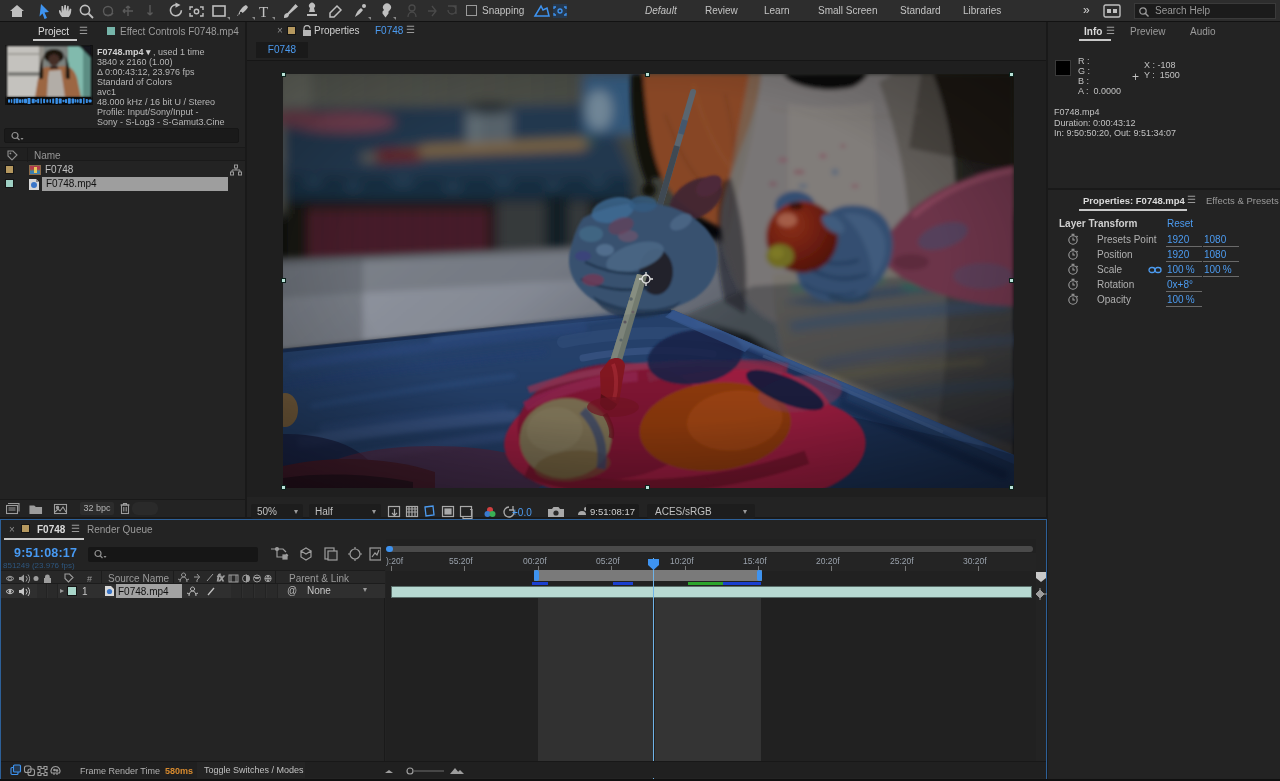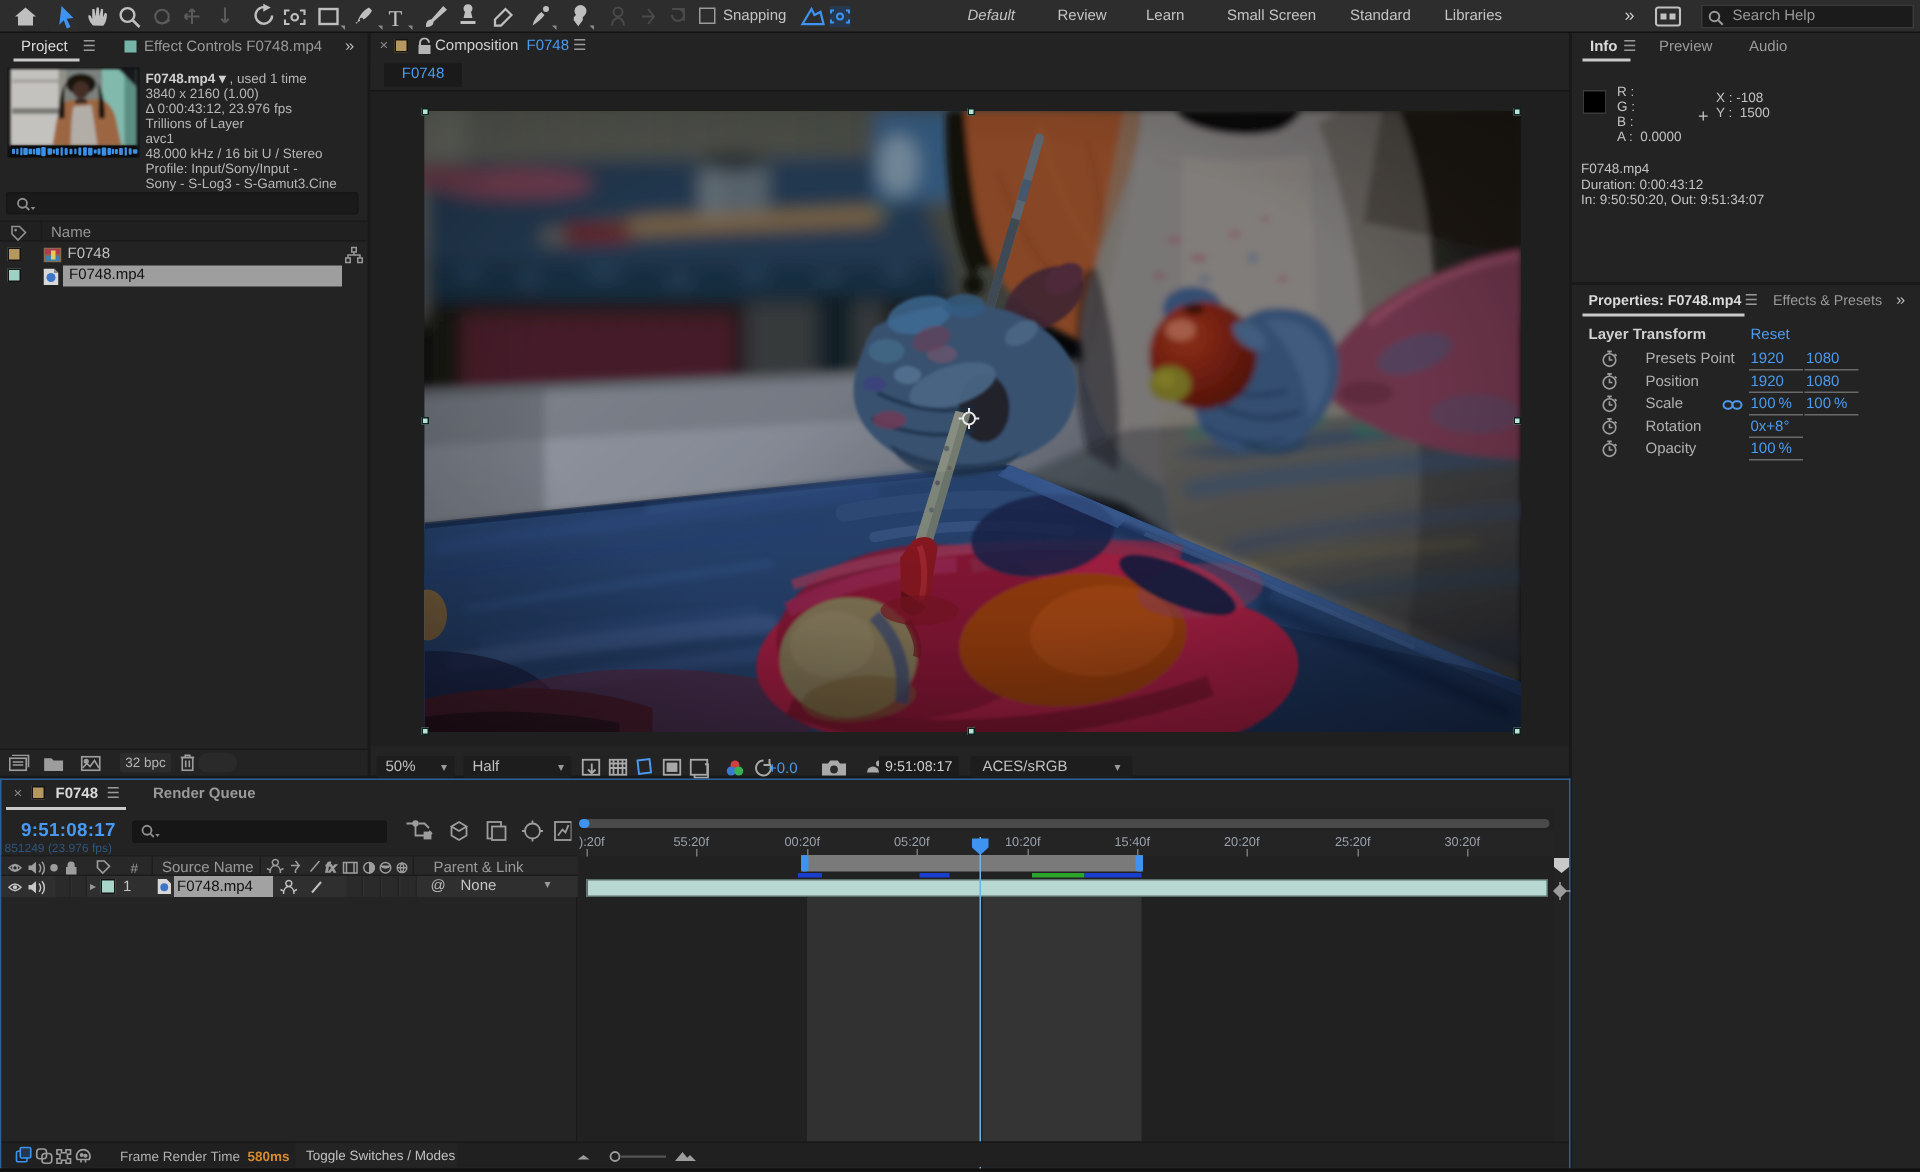--- a/index.html
+++ b/index.html
@@ -5,21 +5,21 @@
 html,body{width:1280px;height:781px;overflow:hidden;background:#191919;}
 body{font-family:"Liberation Sans",sans-serif;color:#aeaeae;font-size:10px;}
 .abs{position:absolute;}
 #app{position:relative;width:1280px;height:781px;background:#191919;}
 
 #toolbar{position:absolute;left:0;top:0;width:1280px;height:22px;background:#2d2d2d;border-bottom:1px solid #121212;}
 .wstext{position:absolute;top:5px;font-size:10px;color:#c3c3c3;}
 #searchbox{position:absolute;left:1134px;top:3px;width:142px;height:16px;background:#1b1b1b;border:1px solid #3a3a3a;color:#999;font-size:10px;line-height:14px;padding-left:20px;}
 
 .panel{position:absolute;background:#232323;}
-.tabstrip{position:relative;height:19px;width:100%;}
+.tabstrip{position:relative;height:19px;width:100%;margin-left:24px;}
 .tabu{position:absolute;height:2px;background:#c9c9c9;bottom:0;}
 
 #project{left:0;top:22px;width:245px;height:495px;}
 #proj-thumb{position:absolute;left:5px;top:23px;width:88px;height:60px;background:#111;}
 .pinfo{position:absolute;left:97px;font-size:9px;color:#b6b6b6;line-height:10.3px;white-space:nowrap;}
 #proj-search{position:absolute;left:4px;top:106px;width:235px;height:15px;background:#1a1a1a;border:1px solid #161616;border-radius:2px;}
 #proj-header{position:absolute;left:0;top:125px;width:245px;height:14px;background:#202020;border-top:1px solid #1a1a1a;border-bottom:1px solid #1a1a1a;color:#969696;text-align:right;}
 .prow{position:absolute;left:0;width:245px;height:14px;font-size:10px;color:#c0c0c0;}
 .chip{position:absolute;left:5px;top:2px;width:9px;height:9px;border:1px solid #141414;}
 #proj-bottom{position:absolute;left:0;top:477px;width:245px;height:18px;background:#232323;border-top:1px solid #191919;}
@@ -208,21 +208,21 @@
             <rect x="74.4" y="53.7" width="2.5" height="4.6" rx="0.7"></rect>
             <rect x="78.1" y="53.1" width="1.5" height="5.8" rx="0.7"></rect>
             <rect x="80.8" y="53.9" width="2.0" height="4.2" rx="0.7"></rect>
             <rect x="83.6" y="54.5" width="3.0" height="3.0" rx="0.7"></rect>
           </g>
     </svg>
   </div>
   <div class="pinfo" style="top:25px;"><b style="color:#cfcfcf;">F0748.mp4 ▾</b> , used 1 time</div>
   <div class="pinfo" style="top:35px;">3840 x 2160 (1.00)</div>
   <div class="pinfo" style="top:45px;">Δ 0:00:43:12, 23.976 fps</div>
-  <div class="pinfo" style="top:55px;">Trillions of Layer</div>
+  <div class="pinfo" style="top:55px;">Standard of Colors</div>
   <div class="pinfo" style="top:65px;">avc1</div>
   <div class="pinfo" style="top:75px;">48.000 kHz / 16 bit U / Stereo</div>
   <div class="pinfo" style="top:85px;">Profile: Input/Sony/Input -</div>
   <div class="pinfo" style="top:95px;">Sony - S-Log3 - S-Gamut3.Cine</div>
   <div id="proj-search">
     <svg style="position:absolute;left:5px;top:2px" width="14" height="11" viewBox="0 0 14 11">
       <circle cx="5" cy="4.5" r="3" fill="none" stroke="#8f8f8f" stroke-width="1.2"></circle>
       <line x1="7.2" y1="6.8" x2="9.5" y2="9" stroke="#8f8f8f" stroke-width="1.2"></line>
       <path d="M10.5 7 l3 0 -1.5 2 z" fill="#8f8f8f"></path>
     </svg>
@@ -288,21 +288,21 @@
 </div>
 
 <div id="comp" class="panel">
   <div class="tabstrip" style="height:18px;">
     <span class="abs" style="left:6px;top:3px;color:#8a8a8a;">×</span>
     <div class="abs" style="left:16px;top:4px;width:9px;height:9px;background:#b5985f;border:1px solid #141414;"></div>
     <svg class="abs" style="left:31px;top:3px" width="10" height="12" viewBox="0 0 10 12">
           <path d="M2 5 v-1.5 a3 3 0 0 1 6 0" fill="none" stroke="#b5b5b5" stroke-width="1.3"></path>
           <rect x="1" y="5" width="8" height="6" fill="#b5b5b5"></rect>
         </svg>
-    <span class="abs" style="left:43px;top:3px;color:#cfcfcf;">Composition</span>
+    <span class="abs" style="left:43px;top:3px;color:#cfcfcf;">Properties</span>
     <span class="abs" style="left:104px;top:3px;color:#4c9bf0;">F0748</span>
     <span class="abs" style="left:135px;top:2px;color:#9a9a9a;">☰</span>
   </div>
   <div class="abs" style="left:0;top:18px;width:799px;height:20px;background:#232323;">
     <div class="abs" style="left:9px;top:2px;width:52px;height:16px;background:#1a1a1a;color:#4c9bf0;text-align:center;line-height:16px;">F0748</div>
   </div>
   <div id="comp-viewer">
     <div id="photo">
           <svg width="731" height="414" viewBox="0 0 731 414">
 <defs>
@@ -699,21 +699,21 @@
   <div class="abs" style="left:118px;top:101px;width:36px;height:1px;background:#6a6a6a;"></div>
   <div class="abs" style="left:118px;top:116px;width:36px;height:1px;background:#6a6a6a;"></div>
 </div>
 
 <div id="timeline" class="panel">
   <div id="tl-tabs">
     <span class="abs" style="left:8px;top:4px;color:#8a8a8a;">×</span>
     <div class="abs" style="left:20px;top:4px;width:9px;height:9px;background:#b5985f;border:1px solid #141414;"></div>
     <span class="abs" style="left:36px;top:4px;color:#dadada;font-weight:bold;">F0748</span>
     <span class="abs" style="left:70px;top:3px;color:#9a9a9a;">☰</span>
-    <span class="abs" style="left:101px;top:4px;color:#9a9a9a;font-weight:bold;">Render Queue</span>
+    <span class="abs" style="left:86px;top:4px;color:#9a9a9a;">Render Queue</span>
     <div class="tabu" style="left:3px;width:80px;bottom:-1px;"></div>
   </div>
   <div id="tl-toolbar">
     <div id="tc-big">9:51:08:17</div>
     <div id="tc-small">851249 (23.976 fps)</div>
     <div id="tl-search">
       <svg style="position:absolute;left:5px;top:2px" width="14" height="11" viewBox="0 0 14 11">
         <circle cx="5" cy="4.5" r="3" fill="none" stroke="#8f8f8f" stroke-width="1.2"></circle>
         <line x1="7.2" y1="6.8" x2="9.5" y2="9" stroke="#8f8f8f" stroke-width="1.2"></line>
         <path d="M10.5 7 l3 0 -1.5 2 z" fill="#8f8f8f"></path>

